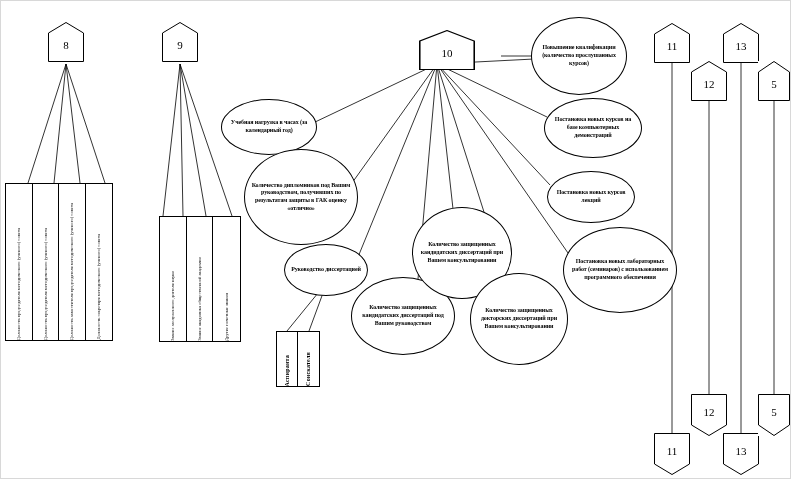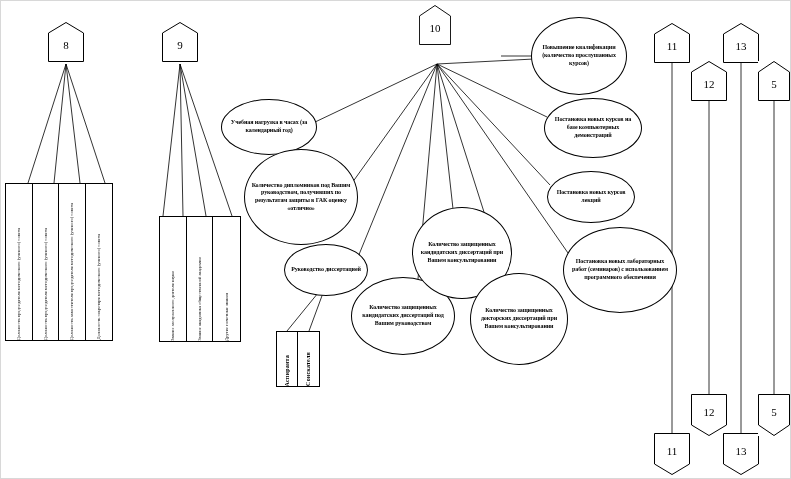--- a/index.html
+++ b/index.html
@@ -148,21 +148,21 @@
         <polygon points="0.5,11 18,0.5 35.5,11 35.5,39.5 0.5,39.5" fill="#ffffff" stroke="#000000" stroke-width="1"></polygon>
       </svg>
       <span class="lbl">8</span>
     </div>
     <div class="pent pent-up" style="left: 161px; top: 21px; width: 36px; height: 40px;">
       <svg class="shape" viewBox="0 0 36 40" preserveAspectRatio="none">
         <polygon points="0.5,11 18,0.5 35.5,11 35.5,39.5 0.5,39.5" fill="#ffffff" stroke="#000000" stroke-width="1"></polygon>
       </svg>
       <span class="lbl">9</span>
     </div>
-    <div class="pent pent-up" style="left: 418px; top: 4px; width: 32px; height: 40px;">
+    <div class="pent pent-up" style="left: 418px; top: 29px; width: 56px; height: 40px;">
       <svg class="shape" viewBox="0 0 36 40" preserveAspectRatio="none">
         <polygon points="0.5,11 18,0.5 35.5,11 35.5,39.5 0.5,39.5" fill="#ffffff" stroke="#000000" stroke-width="1"></polygon>
       </svg>
       <span class="lbl">10</span>
     </div>
     <div class="pent pent-up" style="left: 653px; top: 22px; width: 36px; height: 40px;">
       <svg class="shape" viewBox="0 0 36 40" preserveAspectRatio="none">
         <polygon points="0.5,11 18,0.5 35.5,11 35.5,39.5 0.5,39.5" fill="#ffffff" stroke="#000000" stroke-width="1"></polygon>
       </svg>
       <span class="lbl">11</span>

